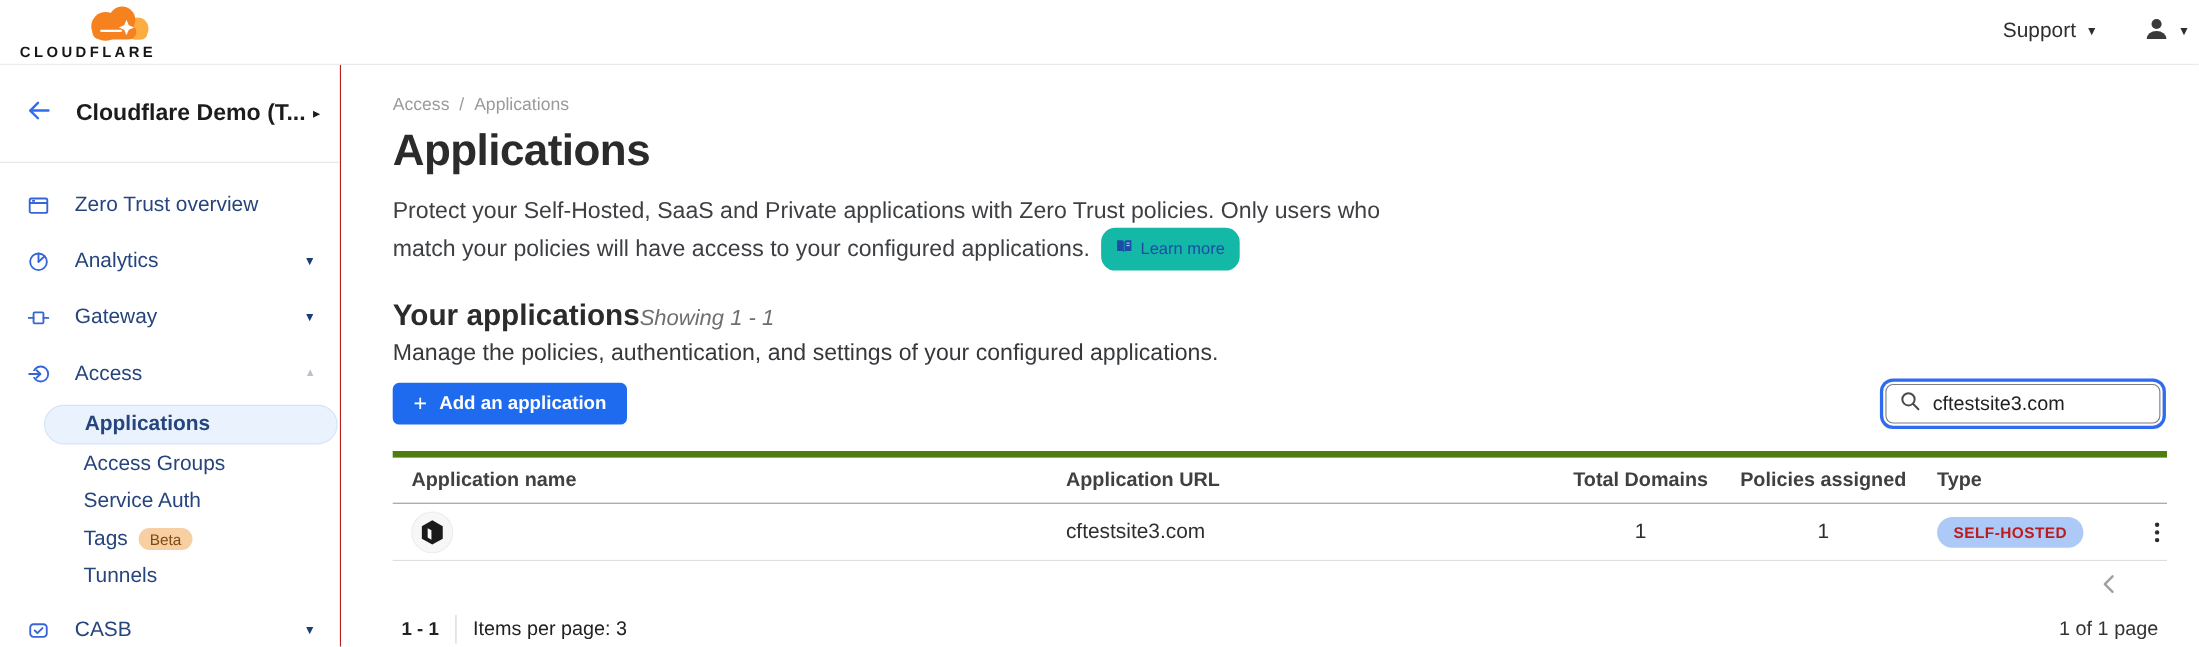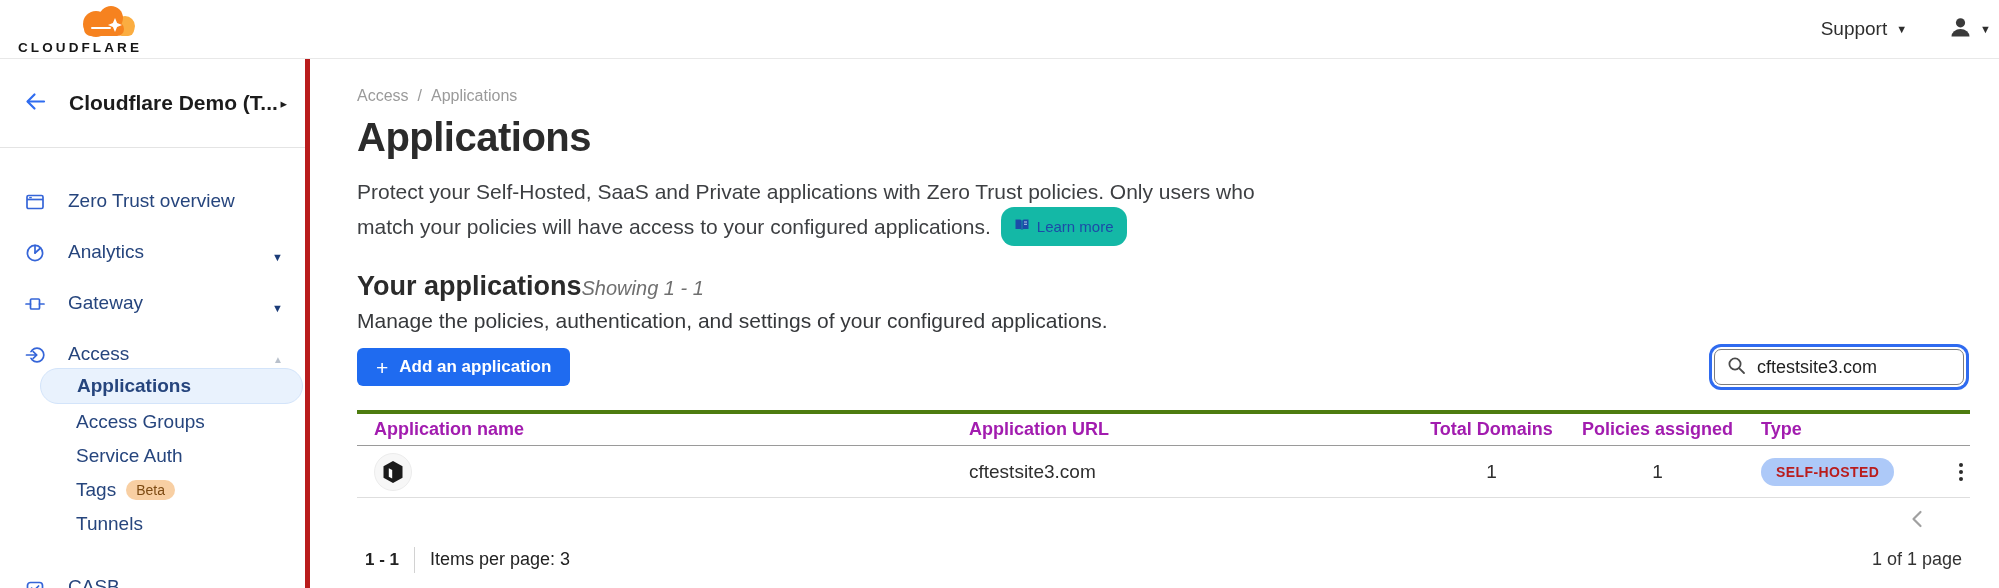--- a/index.html
+++ b/index.html
@@ -14,29 +14,29 @@
   .brand { display:flex; flex-direction:column; cursor:pointer; }
   .cloud-wrap { margin-left:56px; height:37px; }
   .brand-text { font-size:13.5px; font-weight:700; letter-spacing:3.1px; color:#161616; margin-top:0; }
   .topbar-right { display:flex; align-items:center; gap:42px; }
   .support { display:flex; align-items:center; gap:9px; font-size:19px; color:#2e2e2e; cursor:pointer; }
   .tb-caret { font-size:11px; color:#2e2e2e; }
   .user-menu { display:flex; align-items:center; gap:8px; cursor:pointer; }
 
   
   .body { display:flex; height:529px; }
-  .sidebar { width:310px; min-width:310px; border-right:5px solid #b91c1c; background:#fff; }
+  .sidebar { width:310px; min-width:310px; border-right:1px solid #b91c1c; background:#fff; }
   .account-row { height:89px; display:flex; align-items:center; padding:0 18px 0 24px;
                  border-bottom:1px solid #e4e4e4; }
   .account-name { flex:1; margin-left:22px; font-size:21px; font-weight:700; color:#1c1c1c;
                   white-space:nowrap; overflow:hidden; }
   .account-expand { font-size:13px; color:#1c1c1c; cursor:pointer; }
 
   nav { margin-top:13px; }
-  .nav-item { height:51px; display:flex; align-items:flex-end; padding:0 22px 0 25px; cursor:pointer; }
+  .nav-item { height:51px; display:flex; align-items:center; padding:0 22px 0 25px; cursor:pointer; }
   .nav-icon { width:20px; height:20px; flex:0 0 20px; }
   .nav-label { margin-left:23px; font-size:19px; color:#26457d; }
   .nav-caret { margin-left:auto; font-size:11px; color:#1b3c78; }
   .nav-caret.muted { color:#b9c1cc; font-size:10px; }
 
   .sub-list { margin-top:3px; margin-bottom:4px; }
   .sub-item { height:34px; display:flex; align-items:center; padding-left:76px; font-size:19px;
               color:#26457d; cursor:pointer; }
   .sub-item.selected { height:36px; margin:0 2px 1px 40px; padding-left:36px; background:#e9f2fd;
                        border:1px solid #d3e4fa; border-radius:18px; font-weight:700; }
@@ -65,22 +65,22 @@
   .plus { font-size:21px; font-weight:400; line-height:1; }
   .search-box { display:flex; align-items:center; gap:9px; width:250px; height:36px;
                 border:1px solid #7d7d7d; border-radius:7px; padding:0 12px;
                 box-shadow:0 0 0 2px #fff, 0 0 0 5px #2f6bf0; margin-right:6px; background:#fff; }
   .search-box input { border:none; outline:none; font-size:18px; color:#1f1f1f; width:100%;
                       font-family:inherit; background:transparent; }
 
   .app-table { margin-top:24px; }
   .t-head,.t-row { display:grid; grid-template-columns:612px 460px 125px 207px 190px 1fr;
                    align-items:center; }
-  .t-head { height:36px; border-top:4px solid #4d7c0f; border-bottom:1px solid #9a9a9a;
-            font-size:18px; font-weight:700; color:#a21caf; }
+  .t-head { height:48px; border-top:6px solid #4d7c0f; border-bottom:1px solid #9a9a9a;
+            font-size:18px; font-weight:700; color:#404040; }
   .c1 { padding-left:17px; }
   .c3,.c4 { text-align:center; }
   .t-row { height:52px; border-bottom:1px solid #dedede; font-size:19px; color:#2e2e2e; }
   .name-cell { display:flex; align-items:center; padding-left:17px; }
   .app-avatar { width:38px; height:38px; border-radius:50%; background:#f7f7f7;
                 border:1px solid #ececec; display:flex; align-items:center; justify-content:center; }
   .app-link { margin-left:18px; color:#1a6ef5; font-size:20px; cursor:pointer; }
   .type-badge { display:inline-block; background:#adc9f8; color:#b91c1c; font-size:14px;
                 font-weight:700; letter-spacing:.4px; padding:6px 15px; border-radius:14px; }
   .kebab { display:flex; flex-direction:column; gap:3px; align-items:center; justify-self:end;

